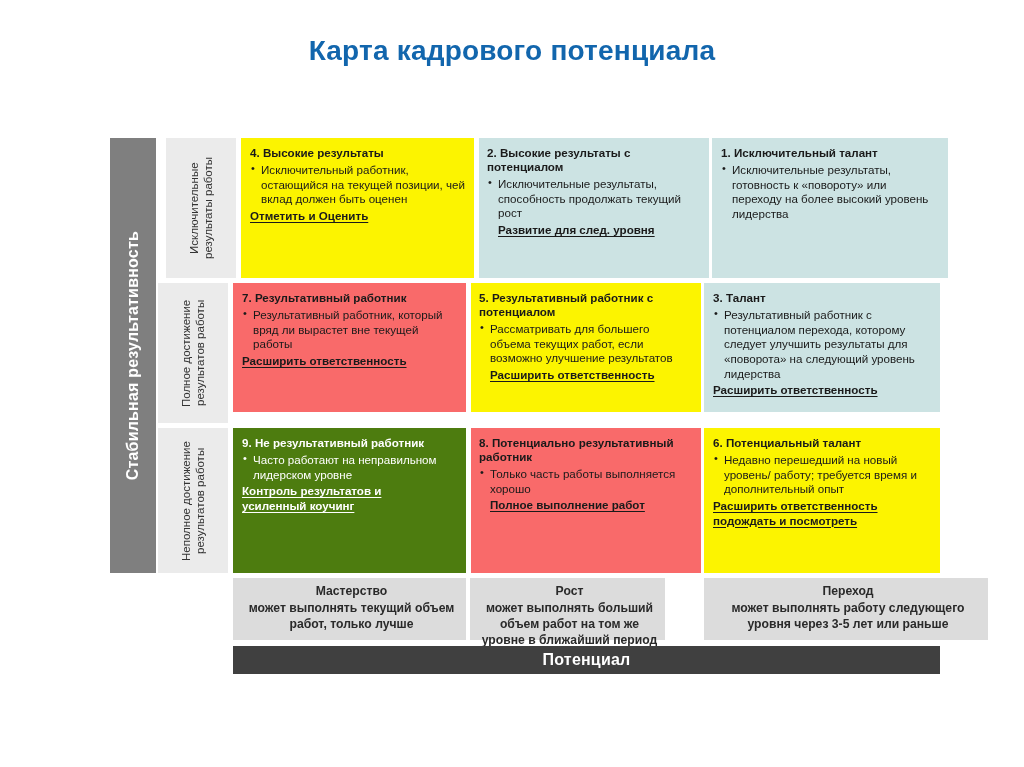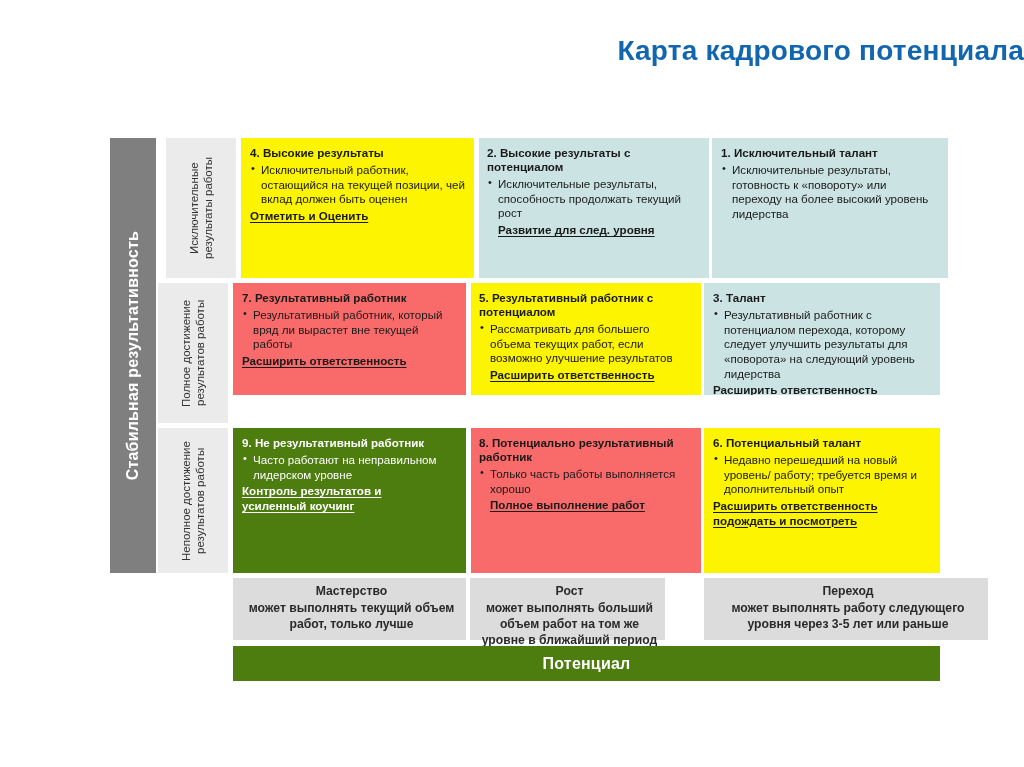--- a/index.html
+++ b/index.html
@@ -15,21 +15,21 @@
     overflow: hidden;
     position: relative;
   }
 
   
   .page-title {
     position: absolute;
     top: 36px;
     left: 0;
     width: 1024px;
-    text-align: right;
+    text-align: center;
     font-size: 28px;
     font-weight: bold;
     color: #1266ad;
     letter-spacing: 0.2px;
     line-height: 1.1;
   }
 
   
   .matrix {
     position: absolute;
@@ -109,21 +109,21 @@
     line-height: 1.26;
     color: #1a1a1a;
     overflow: hidden;
   }
   
   .c0 { left: 0px;   width: 233px; }
   .c1 { left: 238px; width: 230px; padding-left: 8px; }
   .c2 { left: 471px; width: 236px; }
   
   .r0 { top: 0px;   height: 140px; margin-left: 8px; }
-  .r1 { top: 145px; height: 112px; }
+  .r1 { top: 145px; height: 129px; }
   .r2 { top: 290px; height: 145px; }
 
   .cell .cell-title {
     font-weight: bold;
     margin: 0 0 3px 0;
     line-height: 1.22;
   }
   .cell ul {
     margin: 0;
     padding: 0;
@@ -184,22 +184,22 @@
     margin-bottom: 1px;
   }
   .col-footer .ft-desc { display: block; font-weight: bold; }
 
   
   .x-axis-bar {
     position: absolute;
     left: 123px;
     top: 508px;
     width: 707px;
-    height: 35px;
-    background: #4d7c0f;
+    height: 28px;
+    background: #404040;
     color: #ffffff;
     font-size: 16px;
     font-weight: bold;
     display: flex;
     align-items: center;
     justify-content: center;
     letter-spacing: 0.2px;
   }
 </style>
 </head>

